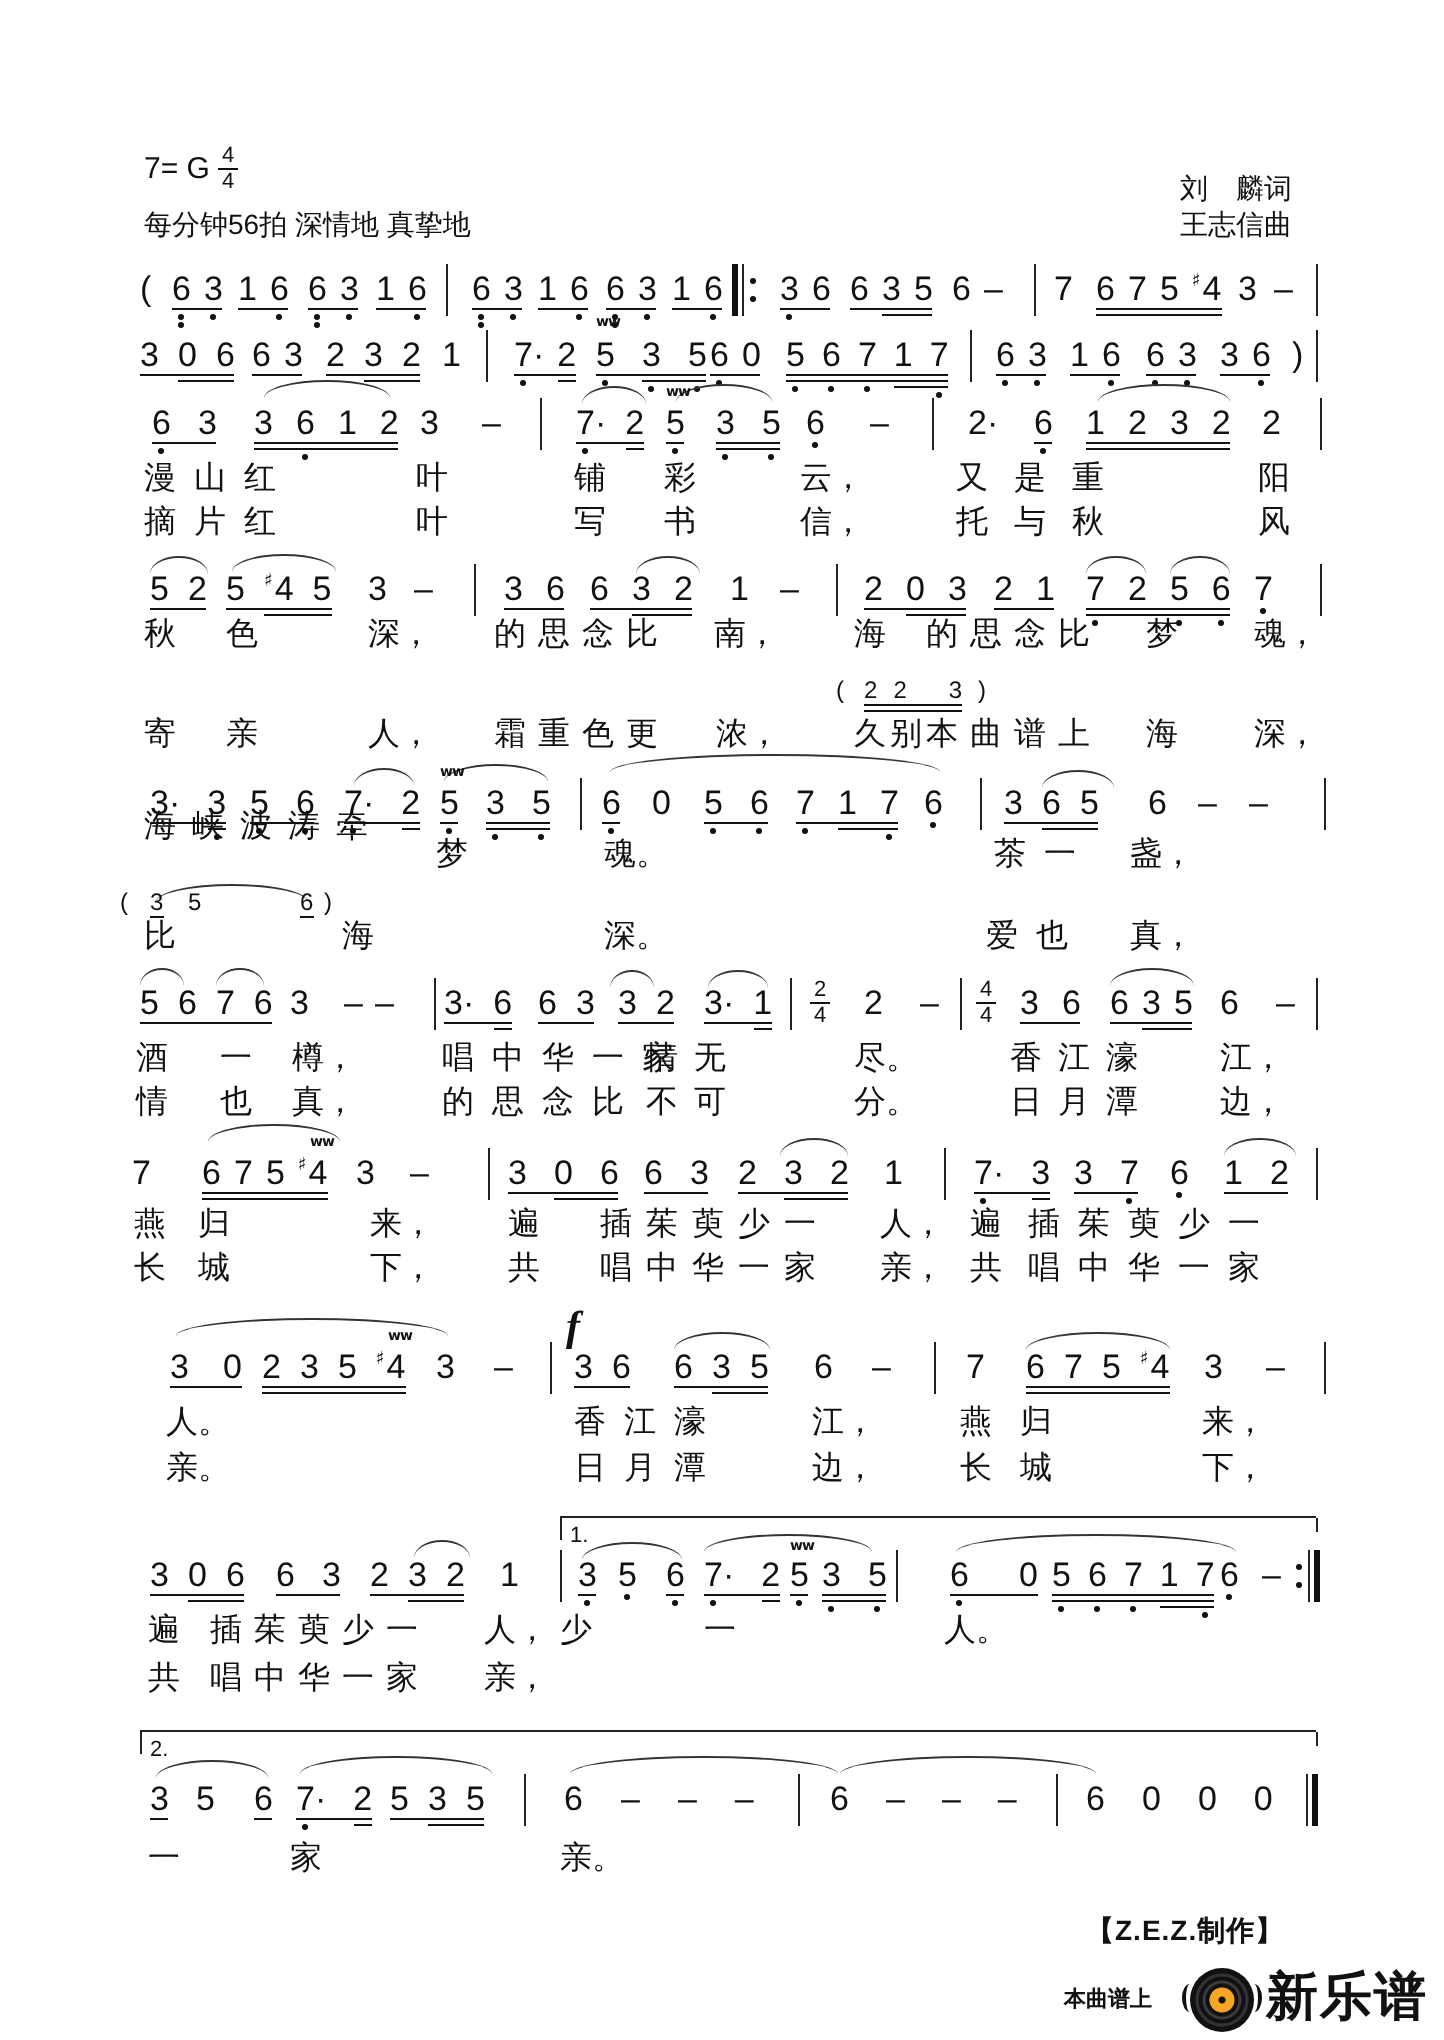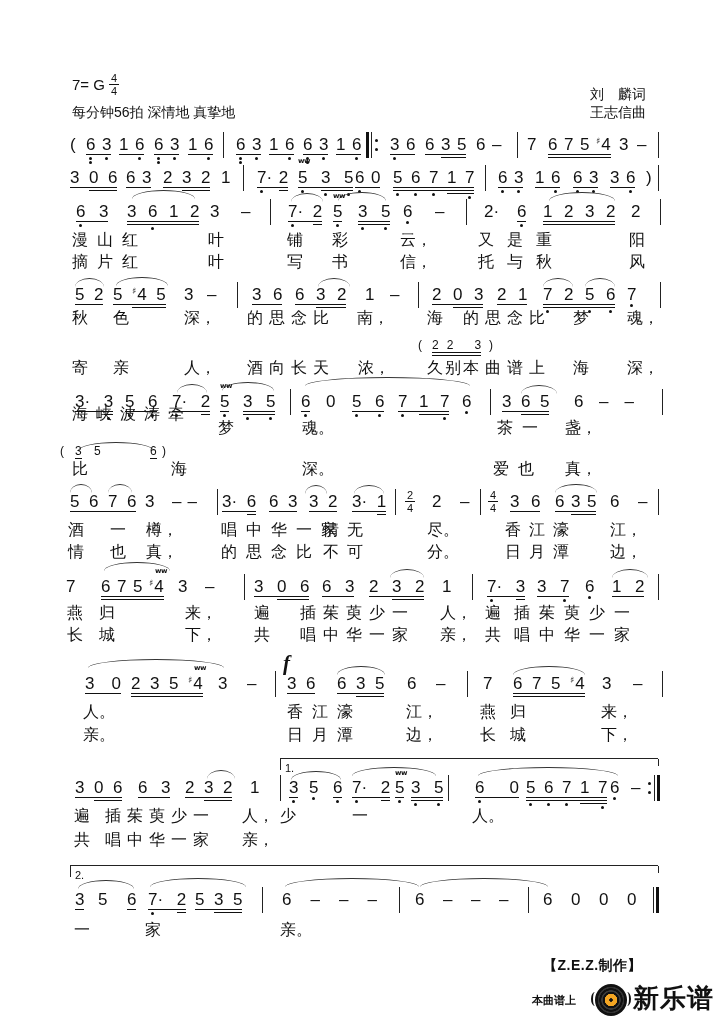--- a/index.html
+++ b/index.html
@@ -172,21 +172,21 @@
   <div class="ly" style="left:427px;top:308px">海</div>
   <div class="ly" style="left:463px;top:308px;letter-spacing:6px">的思念比</div>
   <div class="ly" style="left:573px;top:308px">梦</div>
   <div class="ly" style="left:627px;top:308px">魂，</div>
   <div class="g sm" style="left:418px;top:338px"><i class="n">(</i></div>
   <div class="g sm u2" style="left:432px;top:338px"><i class="n" style="margin-right:8px">2</i><i class="n" style="margin-right:21px">2</i><i class="n">3</i></div>
   <div class="g sm" style="left:489px;top:338px"><i class="n">)</i></div>
   <div class="ly" style="left:72px;top:358px">寄</div>
   <div class="ly" style="left:113px;top:358px">亲</div>
   <div class="ly" style="left:184px;top:358px">人，</div>
-  <div class="ly" style="left:247px;top:358px;letter-spacing:6px">酒向长天</div>
+  <div class="ly" style="left:247px;top:358px;letter-spacing:6px">霜重色更</div>
   <div class="ly" style="left:358px;top:358px">浓，</div>
   <div class="ly" style="left:427px;top:358px;letter-spacing:2px">久别</div>
   <div class="ly" style="left:463px;top:358px;letter-spacing:6px">本曲谱上</div>
   <div class="ly" style="left:573px;top:358px">海</div>
   <div class="ly" style="left:627px;top:358px">深，</div>
 
   <div class="sl" style="left:177px;top:384px;width:30px"></div>
   <div class="sl" style="left:222px;top:382px;width:52px"></div>
   <div class="sl" style="left:305px;top:377px;width:165px"></div>
   <div class="sl" style="left:521px;top:385px;width:36px"></div>

